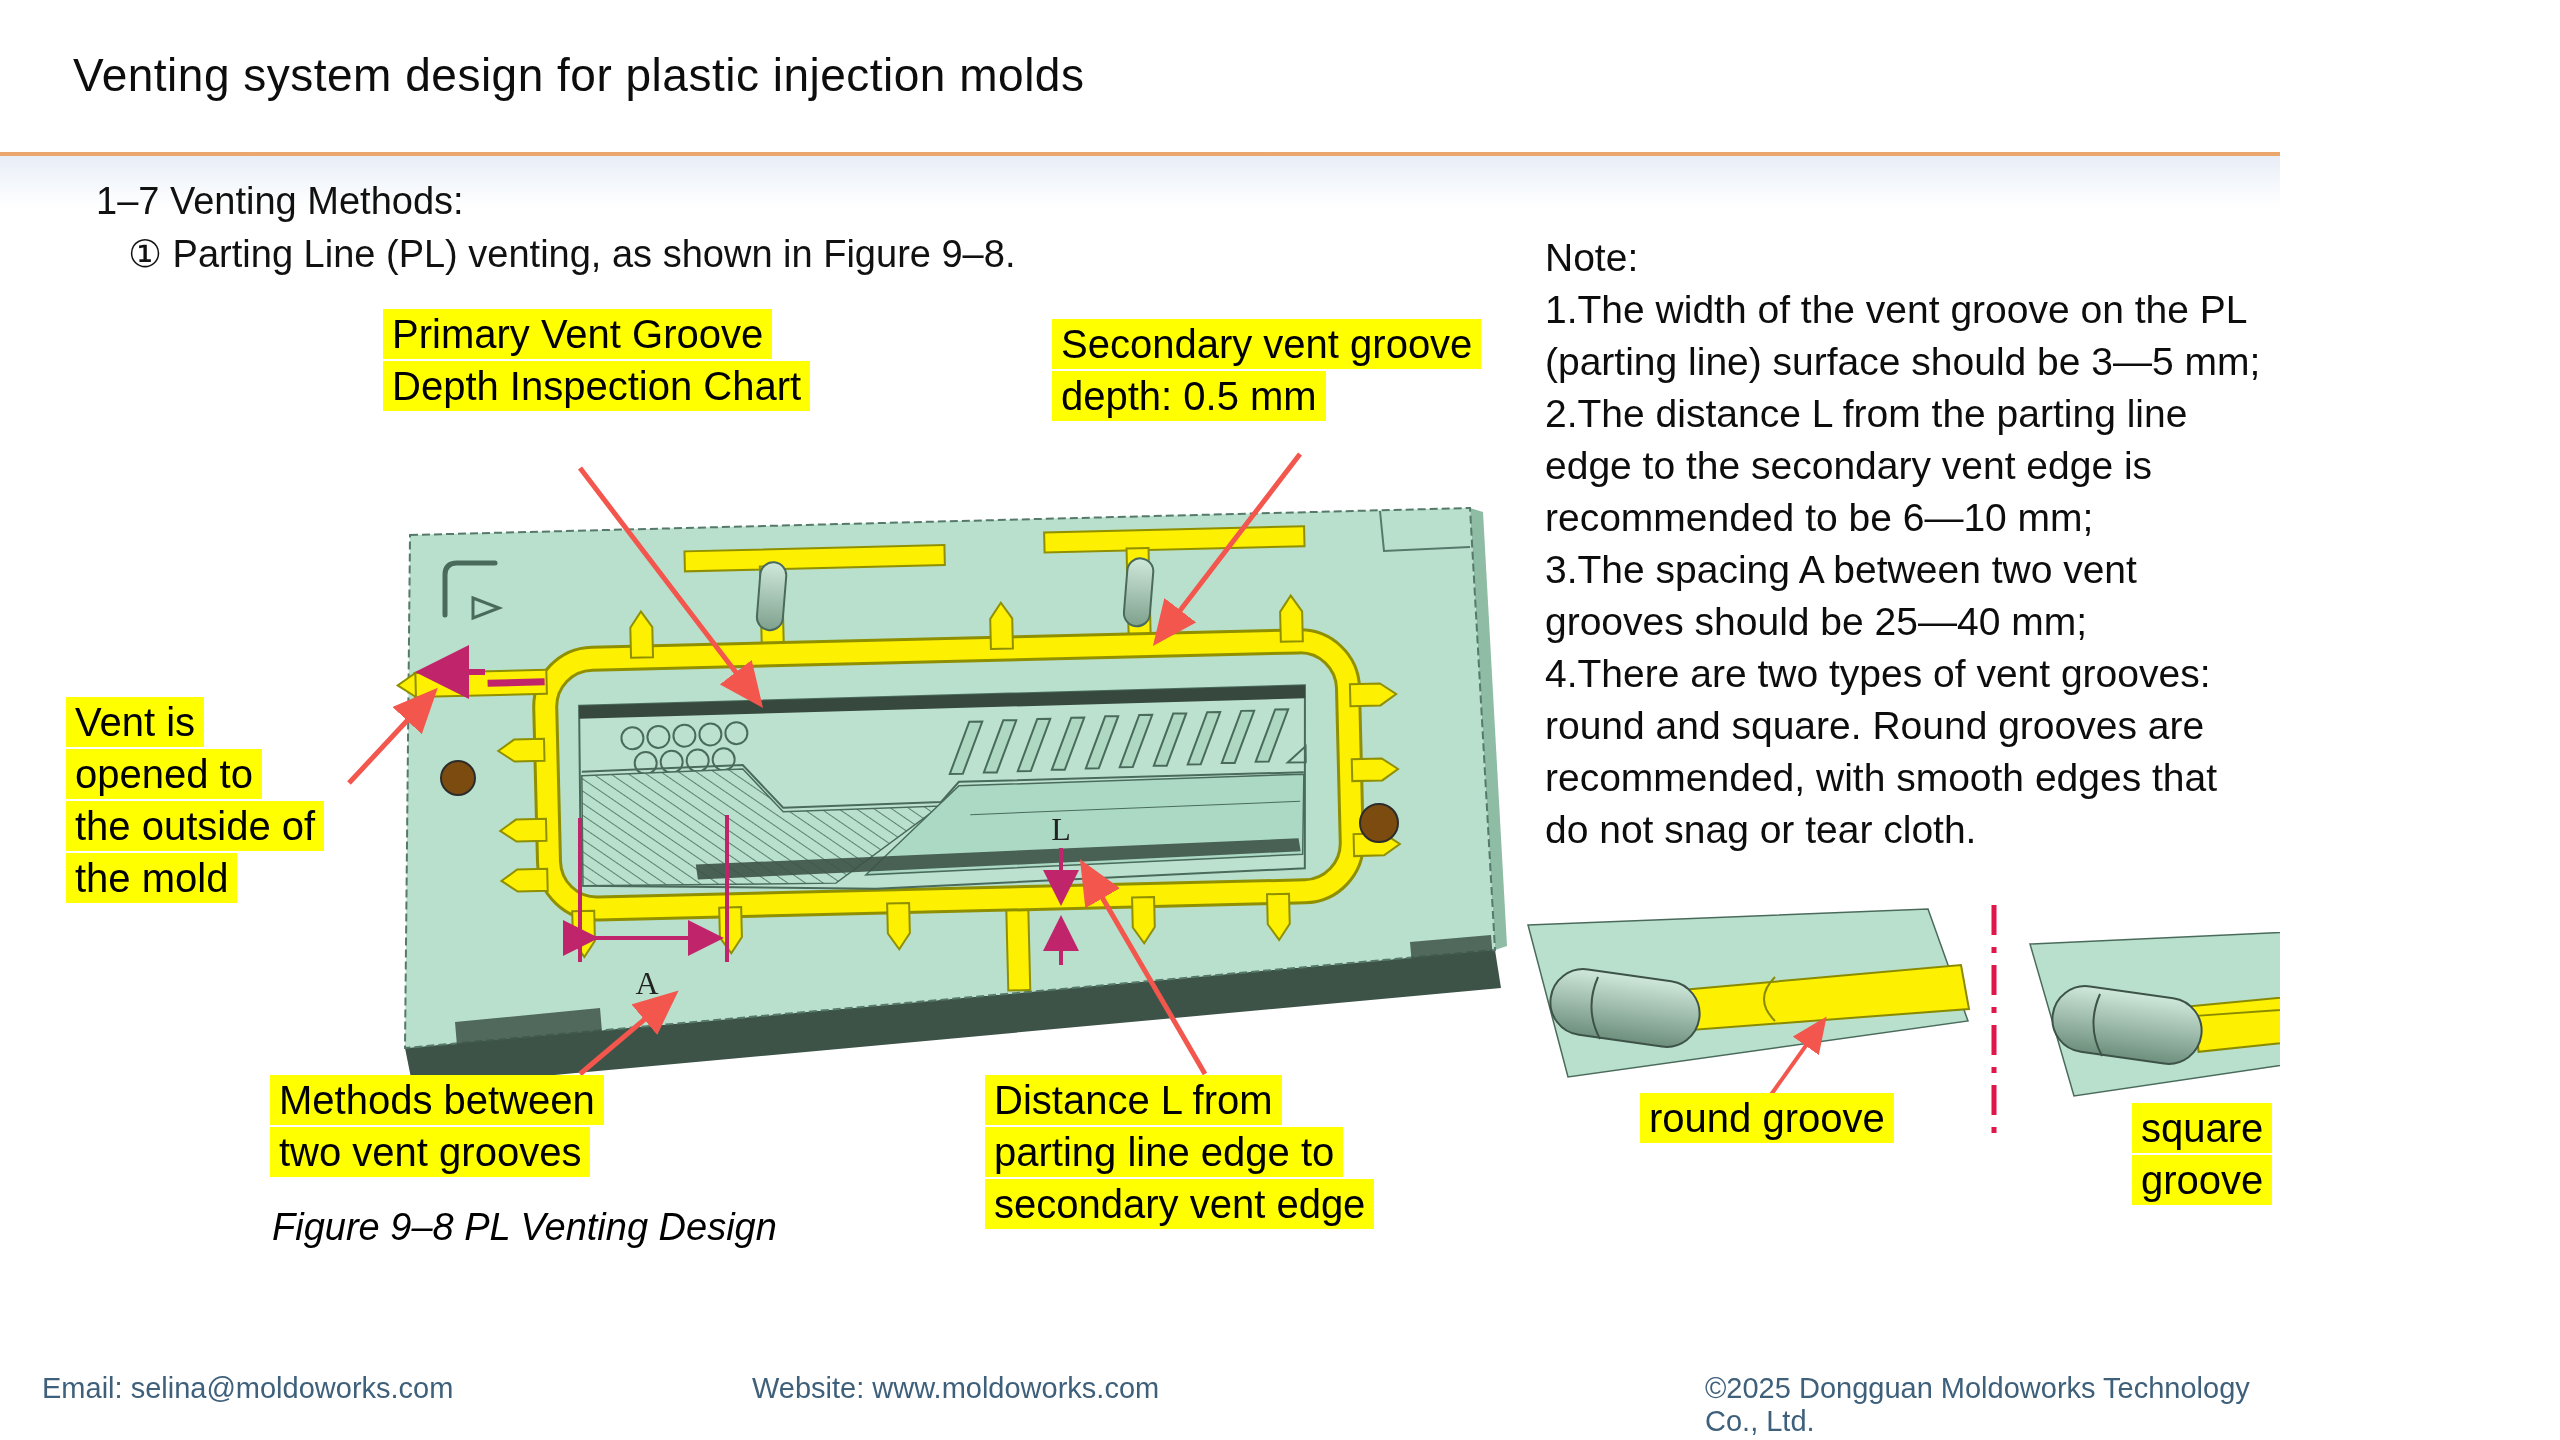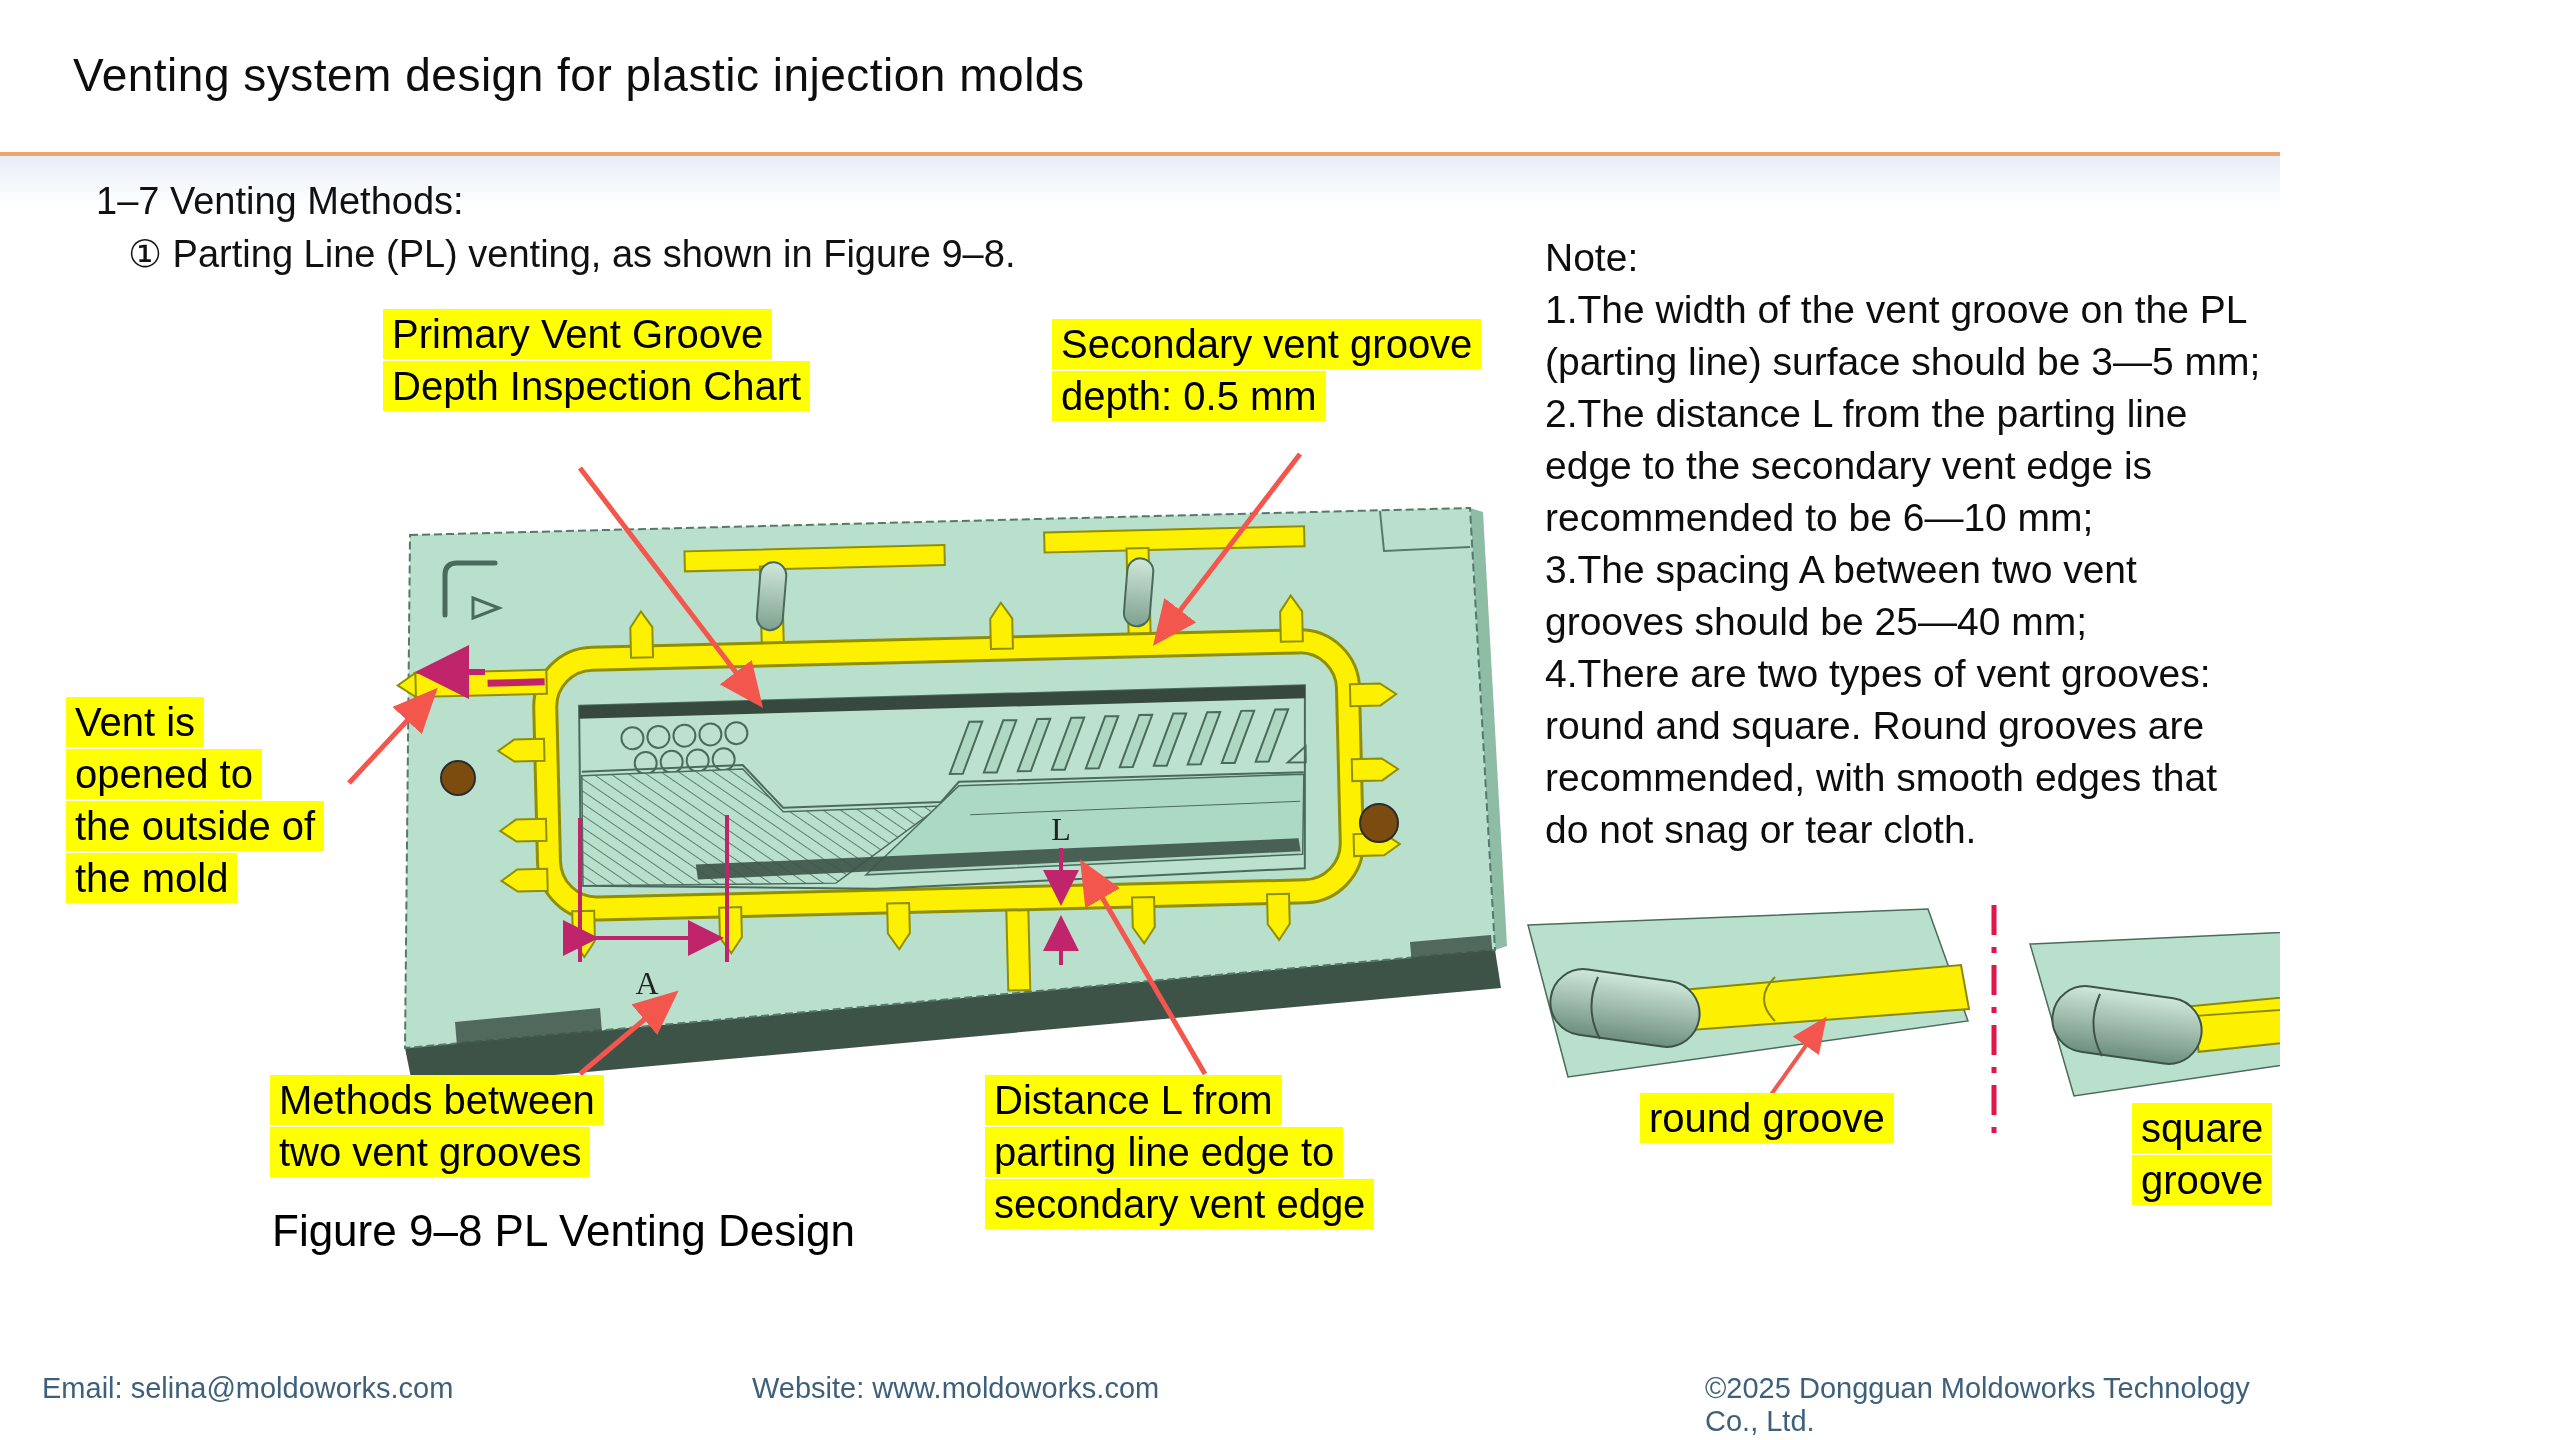--- a/index.html
+++ b/index.html
@@ -11,21 +11,21 @@
   .rule{left:0;top:152px;width:2560px;height:4px;background:#eca76f;}
   .fade{left:0;top:156px;width:2560px;height:52px;
         background:linear-gradient(180deg,#e8eef8 0%,#f5f8fc 55%,#ffffff 100%);}
   
   .intro1{left:96px;top:180px;font-size:38px;}
   .intro2{left:128px;top:232px;font-size:38px;}
   
   .ylabel{font-size:40px;line-height:52px;color:#000;}
   .ylabel .hl{background:#ffff00;white-space:pre-line;padding:3px 9px;
               -webkit-box-decoration-break:clone;box-decoration-break:clone;}
-  .plain{font-size:44px;color:#000;}
+  .plain{font-size:38px;color:#000;font-style:italic;}
   
   .note{left:1545px;top:232px;width:900px;font-size:39px;line-height:52px;
         white-space:pre-line;color:#0d0d0d;}
   
   .footer{top:1372px;font-size:29px;color:#3e607b;}
   .pagenum{left:2316px;top:1286px;font-size:44px;color:#000;}
   svg{display:block;}
 </style>
 </head>
 <body>

